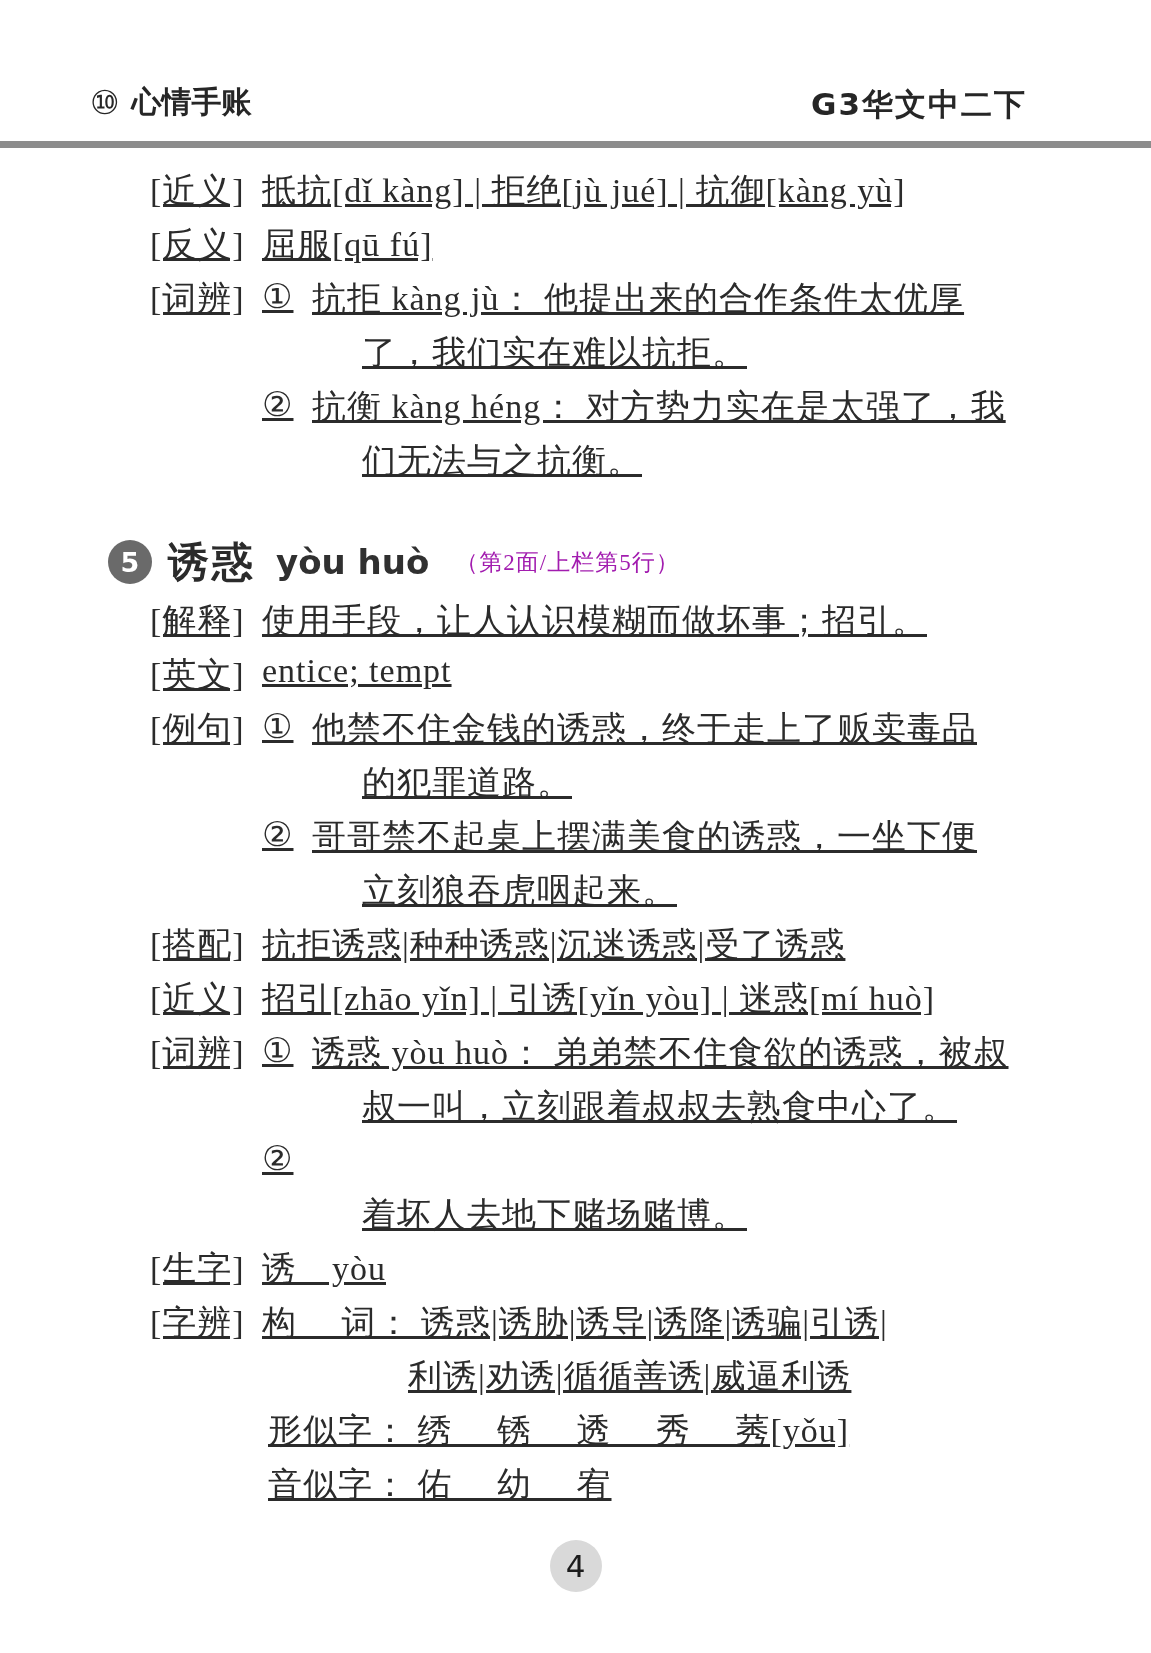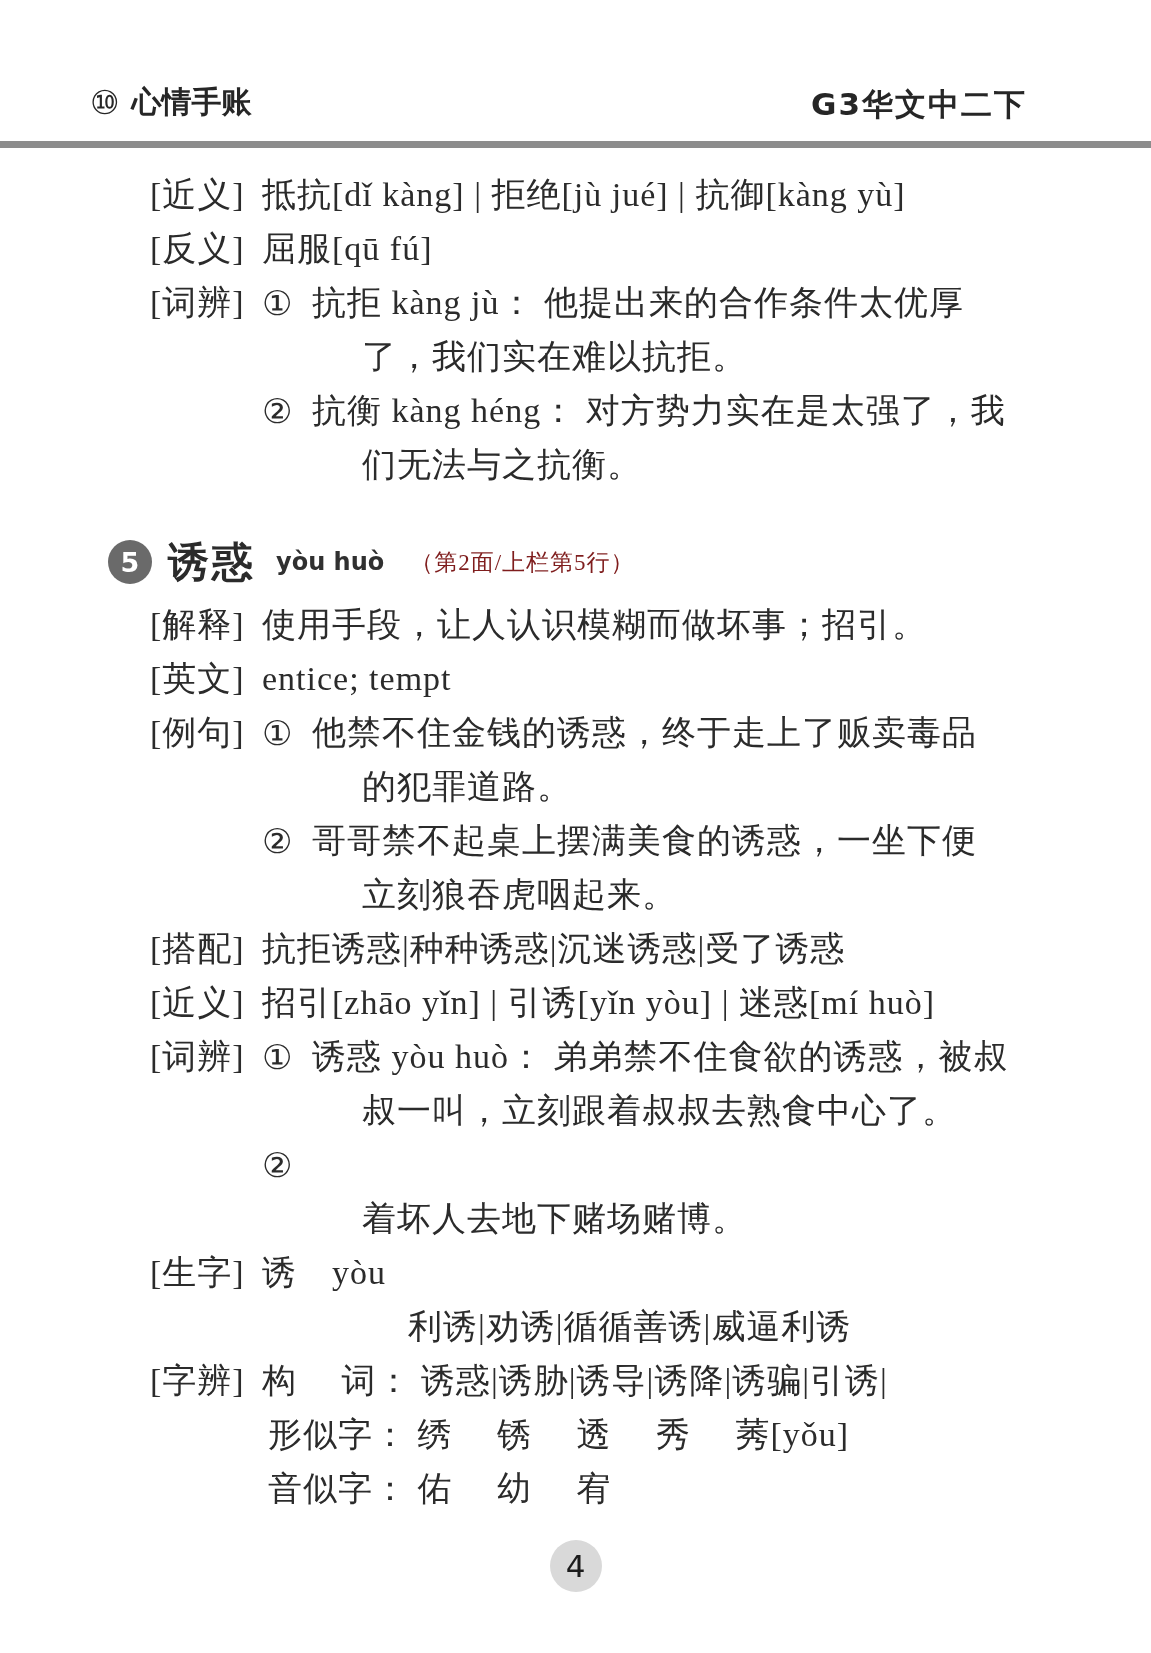--- a/index.html
+++ b/index.html
@@ -19,22 +19,22 @@
   .header-right{
     position:absolute;top:84px;right:124px;
     font-family:"DejaVu Sans","Liberation Sans",sans-serif;
     font-weight:bold;font-size:31px;color:#262626;letter-spacing:2px;
   }
   .header-rule{position:absolute;left:0;right:0;top:141px;height:7px;background:#8c8c8c;}
 
   
   .content{position:absolute;left:150px;top:168px;width:885px;}
   .line{
-    display:flex;align-items:center;height:54px;
-    font-size:34px;white-space:nowrap;letter-spacing:1px;
+    display:flex;height:54px;
+    font-size:34px;white-space:nowrap;letter-spacing:1px;text-decoration:underline;
   }
   .lbl{flex:0 0 112px;display:inline-block;}
   .mk{flex:0 0 50px;display:inline-block;}
   .sub{padding-left:112px;}
   .cont{padding-left:212px;}
   .cont2{padding-left:258px;}
   .sub2{padding-left:118px;}
   .txt{display:inline-block;}
 
   
@@ -44,23 +44,23 @@
   }
   .entry-badge{
     width:44px;height:44px;border-radius:50%;background:#6a6a6a;
     color:#ffffff;font-family:"DejaVu Sans","Liberation Sans",sans-serif;
     font-weight:bold;font-size:27px;
     display:flex;align-items:center;justify-content:center;flex:0 0 44px;
   }
   .entry-word{font-size:41px;font-weight:bold;margin-left:16px;letter-spacing:3px;}
   .entry-pinyin{
     font-family:"DejaVu Sans","Liberation Sans",sans-serif;
-    font-weight:bold;font-size:24px;margin-left:20px;color:#303030;
+    font-weight:bold;font-size:34px;margin-left:20px;color:#303030;
   }
-  .entry-ref{font-size:23px;margin-left:26px;color:#7f1d1d;letter-spacing:1px;text-align:right;}
+  .entry-ref{font-size:23px;margin-left:26px;color:#a21caf;letter-spacing:1px;text-align:right;}
 
   
   .footer{position:absolute;top:1540px;left:0;width:100%;display:flex;justify-content:center;}
   .page-circle{
     width:52px;height:52px;border-radius:50%;background:#d9d9d9;
     display:flex;align-items:center;justify-content:center;
     font-family:"DejaVu Sans","Liberation Sans",sans-serif;
     font-size:31px;color:#1c1c1c;
   }
 </style>
@@ -149,26 +149,26 @@
   <div class="line sub">
     <span class="mk">②</span>
   </div>
   <div class="line cont">
     <span class="txt">着坏人去地下赌场赌博。</span>
   </div>
   <div class="line">
     <span class="lbl">[生字]</span>
     <span class="txt">诱　yòu</span>
   </div>
-  <div class="line cont2">
-    <span class="txt">利诱|劝诱|循循善诱|威逼利诱</span>
-  </div>
   <div class="line">
     <span class="lbl">[字辨]</span>
     <span class="txt">构　 词： 诱惑|诱胁|诱导|诱降|诱骗|引诱|</span>
+  </div>
+  <div class="line cont2">
+    <span class="txt">利诱|劝诱|循循善诱|威逼利诱</span>
   </div>
   <div class="line sub2">
     <span class="txt">形似字： 绣　 锈　 透　 秀　 莠[yǒu]</span>
   </div>
   <div class="line sub2">
     <span class="txt">音似字： 佑　 幼　 宥</span>
   </div>
 
 </div>
 

